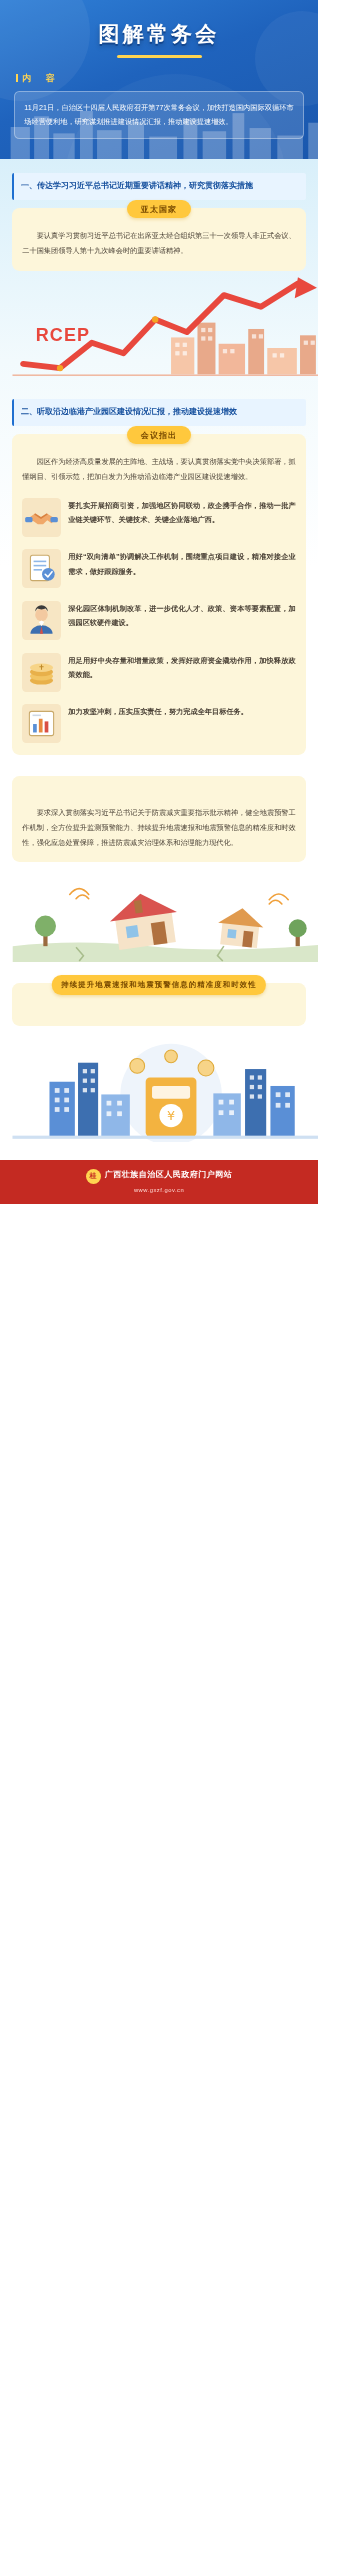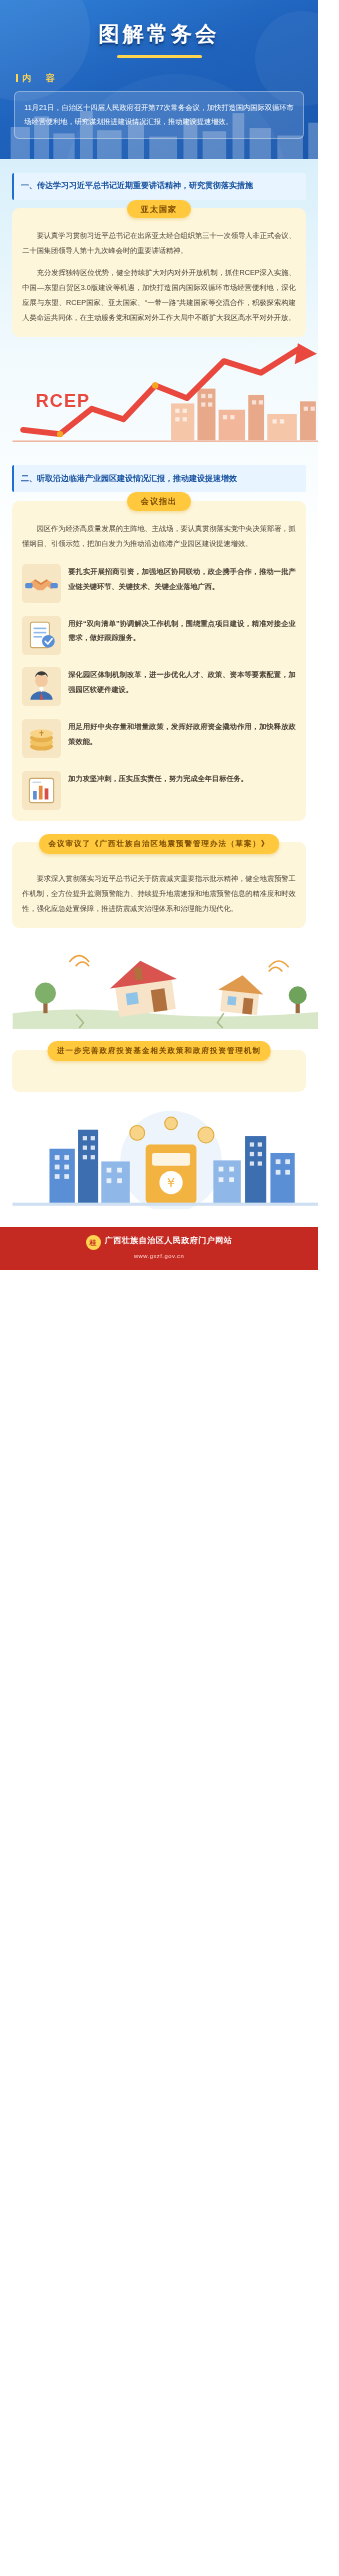--- a/index.html
+++ b/index.html
@@ -259,21 +259,20 @@
 
     <div class="intro-box">11月21日，自治区十四届人民政府召开第77次常务会议，加快打造国内国际双循环市场经营便利地，研究谋划推进建设情况汇报，推动建设提速增效。</div>
   </div>
 
   <div class="section">
     <div class="sec-head">一、传达学习习近平总书记近期重要讲话精神，研究贯彻落实措施</div>
 
     <div class="ycard">
       <div class="ytag">亚太国家</div>
       <div class="ptext">要认真学习贯彻习近平总书记在出席亚太经合组织第三十一次领导人非正式会议、二十国集团领导人第十九次峰会时的重要讲话精神。</div>
-      <div class="ptext">充分发挥独特区位优势，健全持续扩大对内对外开放机制，抓住RCEP深入实施、中国—东盟自贸区3.0版建设等机遇，加快打造国内国际双循环市场经营便利地，深化应展与东盟、RCEP国家、亚太国家、“一带一路”共建国家等交流合作，积极探索构建人类命运共同体，在主动服务党和国家对外工作大局中不断扩大我区高水平对外开放。</div>
     </div>
 
     <div class="rcep-wrap">
       <svg viewBox="0 0 596 210" width="316" height="111">
 
         <rect x="300" y="120" width="44" height="70" fill="#f6c6a8"></rect>
         <rect x="350" y="92" width="34" height="98" fill="#e8a98a"></rect>
         <rect x="390" y="132" width="50" height="58" fill="#f2b79a"></rect>
         <rect x="446" y="104" width="30" height="86" fill="#e8a98a"></rect>
         <rect x="482" y="140" width="56" height="50" fill="#f6c6a8"></rect>
@@ -383,21 +382,20 @@
             <rect x="20" y="20" width="16" height="3" fill="#cfd9e6"></rect>
           </svg>
         </div>
         <div class="itext">加力攻坚冲刺，压实压实责任，努力完成全年目标任务。</div>
       </div>
     </div>
   </div>
 
   <div class="section">
     <div class="ycard" style="margin-top:21px; padding-top:30px;">
-      <div class="ytag wide">会议审议了《广西壮族自治区地震预警管理办法（草案）》</div>
       <div class="ptext">要求深入贯彻落实习近平总书记关于防震减灾重要指示批示精神，健全地震预警工作机制，全方位提升监测预警能力、持续提升地震速报和地震预警信息的精准度和时效性，强化应急处置保障，推进防震减灾治理体系和治理能力现代化。</div>
     </div>
 
     <div class="illus">
       <svg viewBox="0 0 596 180" width="316" height="95">
 
         <path d="M0 150 Q 120 136 260 150 T 596 146 L596 180 L0 180 Z" fill="#d9e7c9"></path>
 
         <path d="M120 152 l14 16 l-8 10" stroke="#a8bd8c" stroke-width="3" fill="none"></path>
         <path d="M400 150 l-12 18 l10 10" stroke="#a8bd8c" stroke-width="3" fill="none"></path>
@@ -429,21 +427,21 @@
           <circle cx="62" cy="112" r="20" fill="#7fb069"></circle>
           <rect x="536" y="124" width="8" height="26" fill="#9a6b3f"></rect>
           <circle cx="540" cy="116" r="17" fill="#6fa35c"></circle>
         </g>
       </svg>
     </div>
   </div>
 
   <div class="section">
     <div class="ycard" style="margin-top:21px; padding-top:31px;">
-      <div class="ytag wide">进一步完善政府投资基金相关政策和政府投资管理机制</div>
+      <div class="ytag wide">持续提升地震速报和地震预警信息的精准度和时效性</div>
     </div>
 
     <div class="illus tall">
       <svg viewBox="0 0 596 210" width="316" height="111">
 
         <circle cx="300" cy="120" r="96" fill="#eef4fb"></circle>
 
         <rect x="70" y="96" width="48" height="104" fill="#5a8fd6"></rect>
         <rect x="124" y="60" width="38" height="140" fill="#3d6fb0"></rect>
         <rect x="168" y="120" width="54" height="80" fill="#8fb7e8"></rect>

